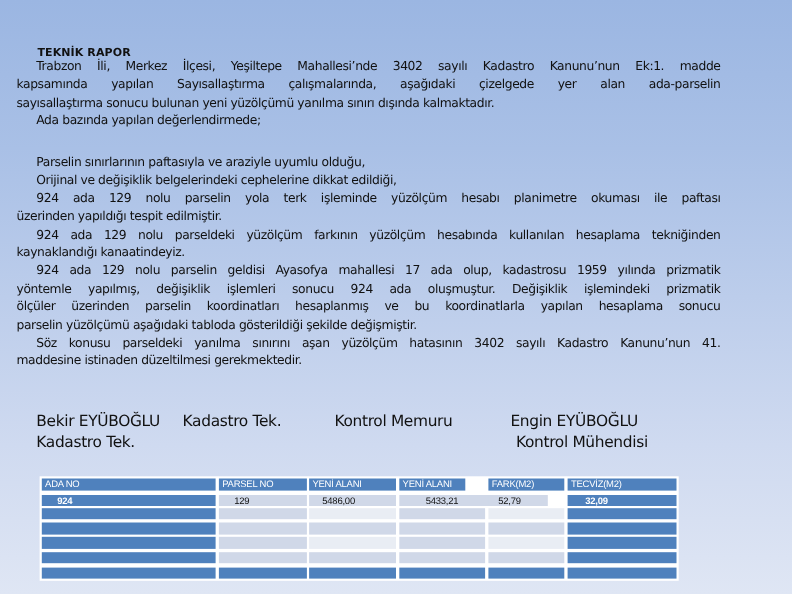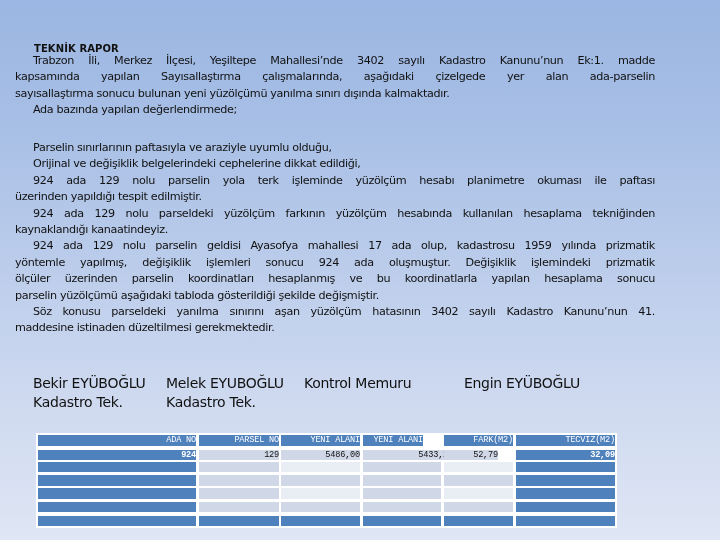--- a/index.html
+++ b/index.html
@@ -25,22 +25,22 @@
   .sig {
     position:absolute; font-size:14px; line-height:19px; letter-spacing:-0.3px;
     font-family:"DejaVu Sans", sans-serif;
   }
   .tbl {
     position:absolute; left:36px; top:433px; width:581px; height:95px;
     background:#ffffff;
   }
   .cell {
     position:absolute; font-size:8.6px; line-height:11px; color:#fff;
-    font-family:Liberation Mono, monospace; padding-left:3px; box-sizing:border-box;
-    white-space:nowrap; overflow:hidden; letter-spacing:-0.2px;text-align:right;
+    font-family:Liberation Sans, sans-serif; padding-left:3px; box-sizing:border-box;
+    white-space:nowrap; overflow:hidden; letter-spacing:-0.2px;
   }
   .hdr { background:#4f81bd; color:#fff; }
   .blue { background:#4f81bd; color:#fff; }
   .gray { background:#d0d8e8; color:#111; }
   .light { background:#e9edf4; color:#111; }
 </style>
 </head>
 <body>
 
 <div class="report-title">TEKNİK RAPOR</div>
@@ -65,28 +65,28 @@
   <span class="line last">parselin yüzölçümü aşağıdaki tabloda gösterildiği şekilde değişmiştir.</span>
   <span class="line ind">Söz konusu parseldeki yanılma sınırını aşan yüzölçüm hatasının 3402 sayılı Kadastro Kanunu’nun 41.</span>
   <span class="line last">maddesine istinaden düzeltilmesi gerekmektedir.</span>
 </div>
 
 <div class="sig" style="left:33px; top:374px;">
   <div>Bekir EYÜBOĞLU</div>
   <div>Kadastro Tek.</div>
 </div>
 <div class="sig" style="left:166px; top:374px;">
-  <div>Melek EYUBOĞLU</div>
   <div>Kadastro Tek.</div>
 </div>
 <div class="sig" style="left:304px; top:374px;">
   <div>Kontrol Memuru</div>
 </div>
 <div class="sig" style="left:464px; top:374px;">
   <div>Engin EYÜBOĞLU</div>
+  <div style="padding-left:5px;">Kontrol Mühendisi</div>
 </div>
 
 <div class="tbl">
 
   <div class="cell hdr" style="left:2px; top:2px; width:158px; height:11px;">ADA NO</div>
   <div class="cell hdr" style="left:163px; top:2px; width:80px; height:11px;">PARSEL NO</div>
   <div class="cell hdr" style="left:245px; top:2px; width:79px; height:11px;">YENİ ALANI</div>
   <div class="cell hdr" style="left:327px; top:2px; width:60px; height:11px;">YENİ ALANI</div>
   <div class="cell hdr" style="left:408px; top:2px; width:69px; height:11px;">FARK(M2)</div>
   <div class="cell hdr" style="left:480px; top:2px; width:99px; height:11px;">TECVİZ(M2)</div>

